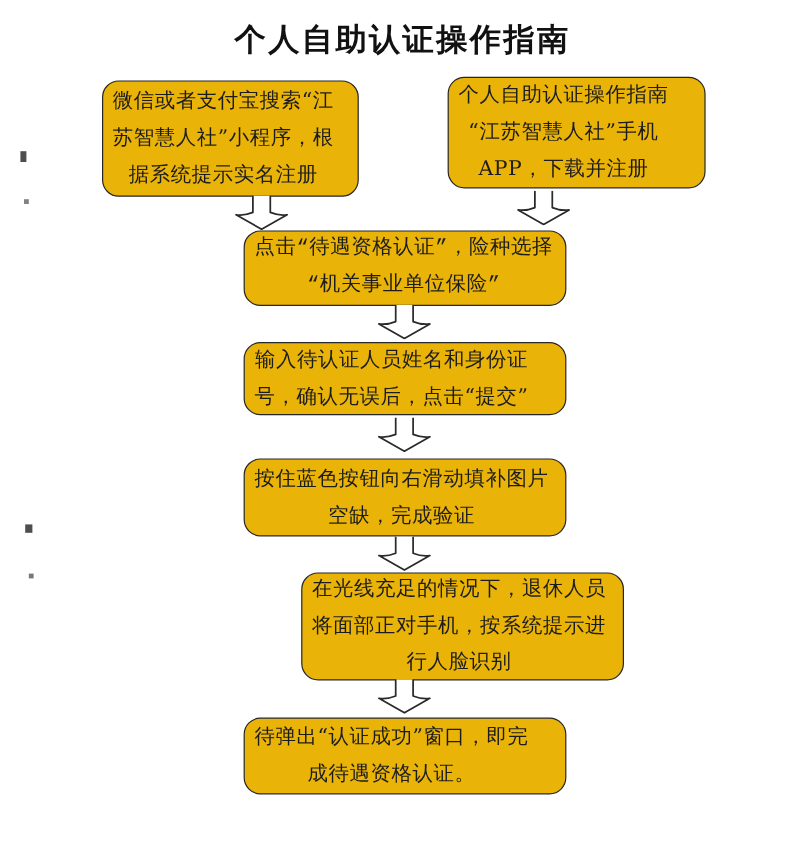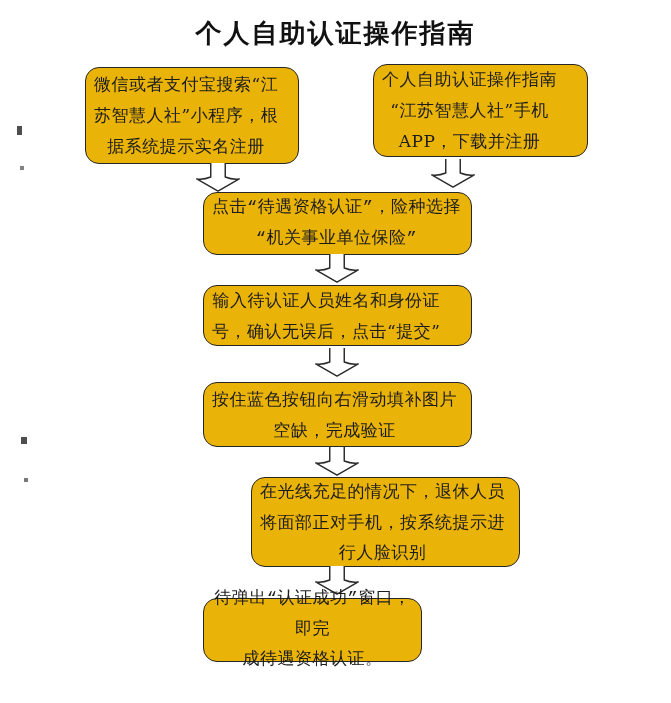--- a/index.html
+++ b/index.html
@@ -45,21 +45,21 @@
     line-height: 1.82;
     letter-spacing: 0.5px;
     color: #1c1c1c;
   }
   .box-1 { left: 85px;  top: 67px;  width: 214px; height: 97px; }
   .box-2 { left: 373px; top: 64px;  width: 215px; height: 93px; }
   .box-3 { left: 203px; top: 192px; width: 269px; height: 63px; font-family: Liberation Mono, monospace; }
   .box-4 { left: 203px; top: 285px; width: 269px; height: 61px; }
   .box-5 { left: 203px; top: 382px; width: 269px; height: 65px; }
   .box-6 { left: 203px; top: 477px; width: 269px; height: 90px; margin-left: 48px; }
-  .box-7 { left: 203px; top: 598px; width: 219px; height: 64px; font-family: Liberation Mono, monospace; }
+  .box-7 { left: 203px; top: 598px; width: 269px; height: 64px; }
   .arrow {
     position: absolute;
     width: 48px;
     height: 29px;
   }
   .arrow svg { display: block; width: 100%; height: 100%; }
   .arrow-1 { left: 194px; top: 163px; }
   .arrow-2 { left: 429px; top: 159px; }
   .arrow-3 { left: 313px; top: 254px; }
   .arrow-4 { left: 313px; top: 348px; }

